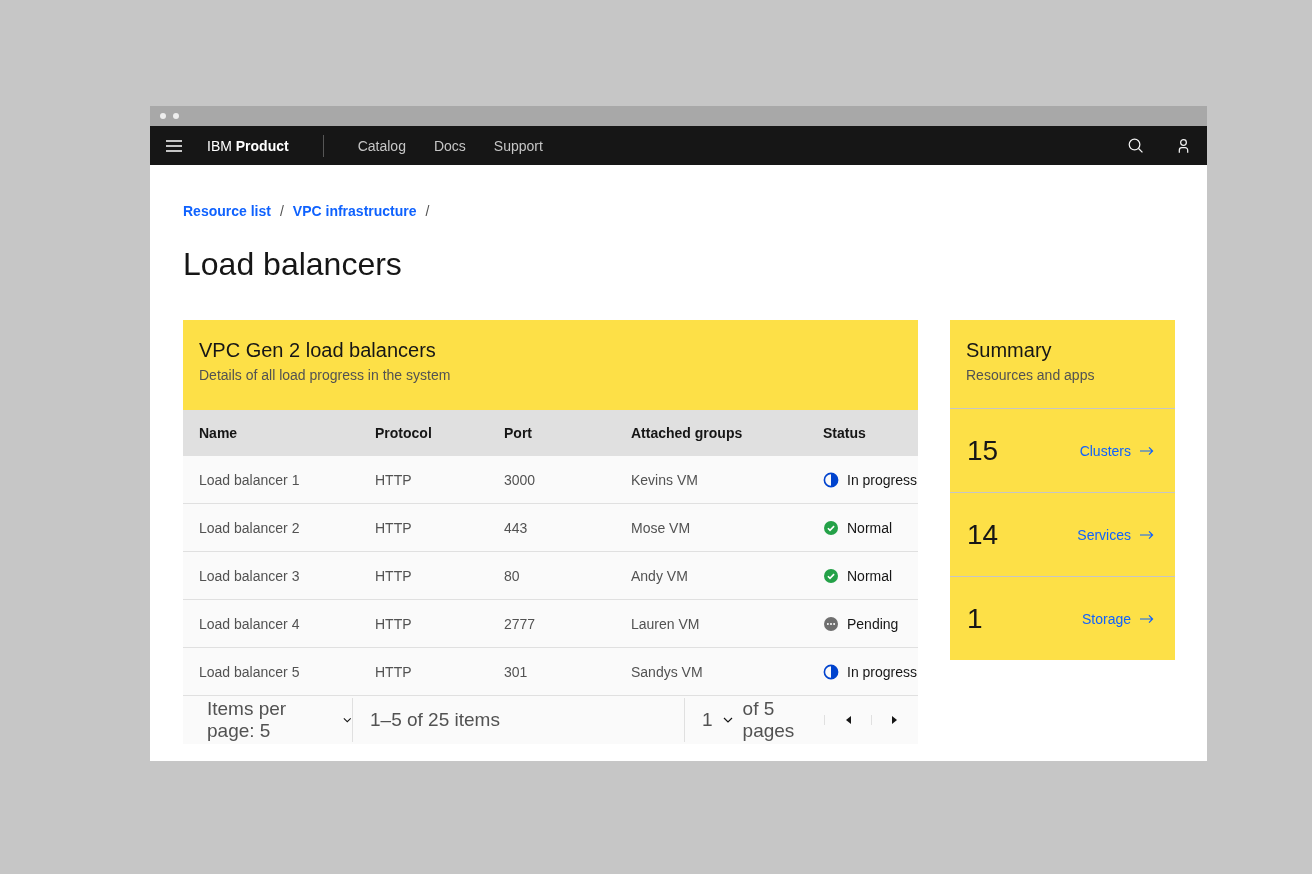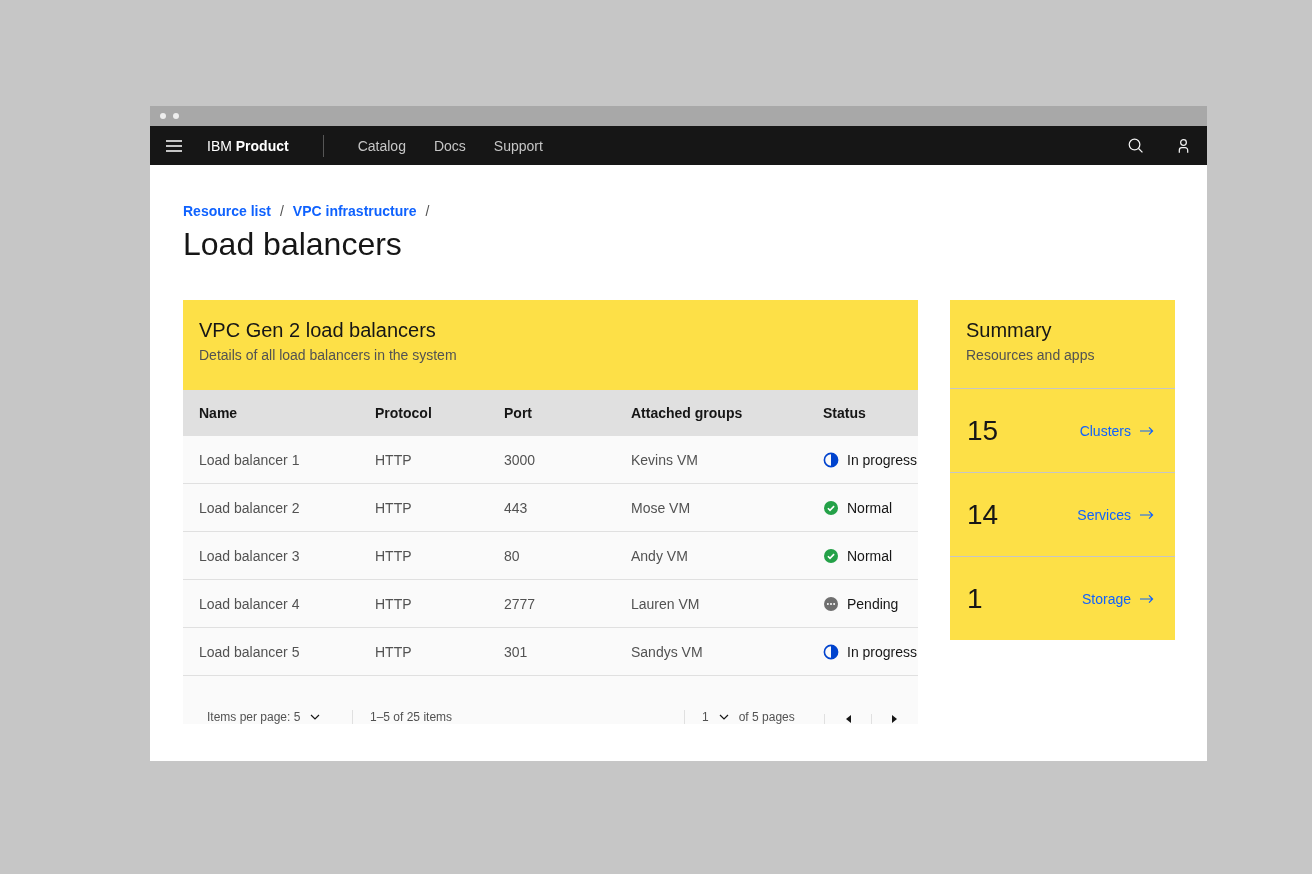--- a/index.html
+++ b/index.html
@@ -42,21 +42,21 @@
   .hdr-iconbtn {
     width:48px; height:39px; display:flex; align-items:center; justify-content:center;
     cursor:pointer; flex:none;
   }
 
   
   .content { background:#ffffff; height:596px; padding:0 33px; }
   .breadcrumb { padding-top:38px; font-size:14px; display:flex; gap:9px; align-items:center; }
   .crumb { color:#0f62fe; text-decoration:none; cursor:pointer;font-weight:bold; }
   .crumb-sep { color:#525252; }
-  .page-title { margin-top:4px; font-size:32px; font-weight:400; line-height:42px; color:#161616; }
+  .page-title { margin-top:24px; font-size:32px; font-weight:400; line-height:42px; color:#161616; }
 
   .main { display:flex; gap:32px; margin-top:35px; }
 
   
   .table-card { width:735px; flex:none; }
   .card-header { background:#fde047; height:90px; padding:17px 16px 0 16px; }
   .card-title { font-size:20px; font-weight:400; color:#161616; line-height:26px; }
   .card-subtitle { font-size:14px; color:#525252; margin-top:4px; }
 
   .thead { background:#e0e0e0; height:46px; display:flex; align-items:center; }
@@ -69,22 +69,22 @@
   .col-name { width:176px; flex:none; }
   .col-protocol { width:129px; flex:none; }
   .col-port { width:127px; flex:none; }
   .col-attached { width:192px; flex:none; }
   .col-status { width:111px; flex:none; }
   .status-cell { display:flex; align-items:center; gap:8px; color:#161616; }
   .status-icon { width:16px; height:16px; display:inline-flex; flex:none; }
 
   
   .pagination {
-    height:48px; background:#fafafa; display:flex; align-items:flex-end;
-    font-size:12px; color:#525252;
+    height:48px; background:#fafafa; display:flex; align-items:center;
+    font-size:19px; color:#525252;
   }
   .pag-ipp {
     width:170px; flex:none; display:flex; align-items:center; gap:10px;
     padding-left:24px; border-right:1px solid #e0e0e0; cursor:pointer;
   }
   .pag-range { flex:1; display:flex; align-items:center; padding-left:17px; }
   .pag-pagesel {
     width:140px; flex:none; display:flex; align-items:center; gap:10px;
     padding-left:17px; border-left:1px solid #e0e0e0;
   }
@@ -159,21 +159,21 @@
       <span class="crumb-sep">/</span>
     </div>
 
     <h1 class="page-title">Load balancers</h1>
 
     <div class="main">
 
       <div class="table-card">
         <div class="card-header">
           <div class="card-title">VPC Gen 2 load balancers</div>
-          <div class="card-subtitle">Details of all load balancers in the system</div>
+          <div class="card-subtitle">Details of all load progress in the system</div>
         </div>
 
         <div class="thead">
           <div class="th col-name">Name</div>
           <div class="th col-protocol">Protocol</div>
           <div class="th col-port">Port</div>
           <div class="th col-attached">Attached groups</div>
           <div class="th col-status">Status</div>
         </div>
 

